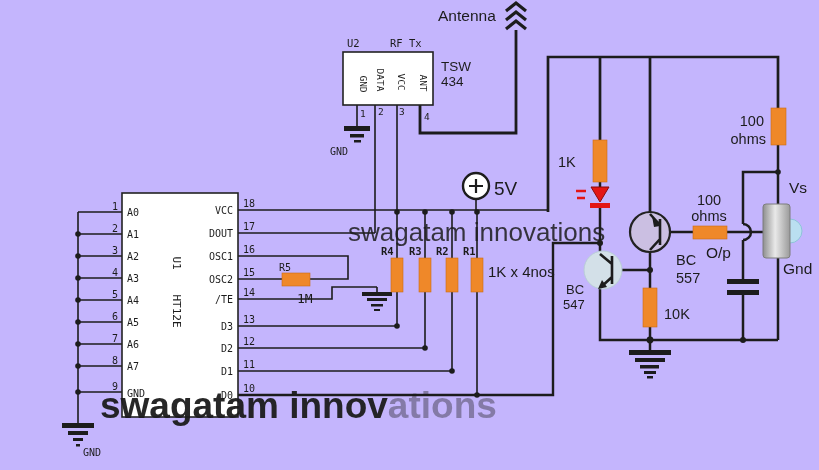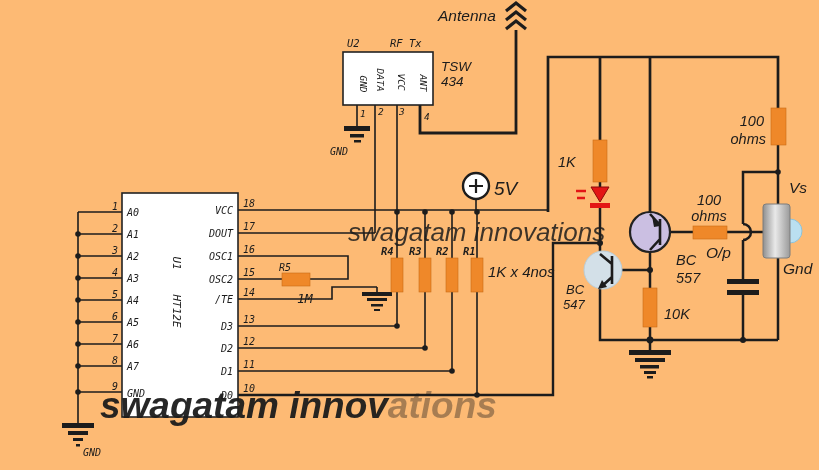--- a/index.html
+++ b/index.html
@@ -1,16 +1,16 @@
 <!DOCTYPE html>
 <html><head>
 <meta charset="utf-8">
 <style>
   html,body{margin:0;padding:0;background:#ffffff;}
-  .stage{position:relative;width:819px;height:470px;background:#fdba74;overflow:hidden;font-style:italic;}
+  .stage{position:relative;width:819px;height:470px;background:#c4b5fd;overflow:hidden;}
   svg{display:block;}
   text{font-family:"Liberation Sans",sans-serif;fill:#1c1c1c;}
   .mono{font-family:"DejaVu Sans Mono",monospace;}
   .wire{fill:none;stroke:#1c1c1c;}
 </style>
 </head>
 <body>
 
 <div class="stage">
 <svg width="819" height="470" viewBox="0 0 819 470">

